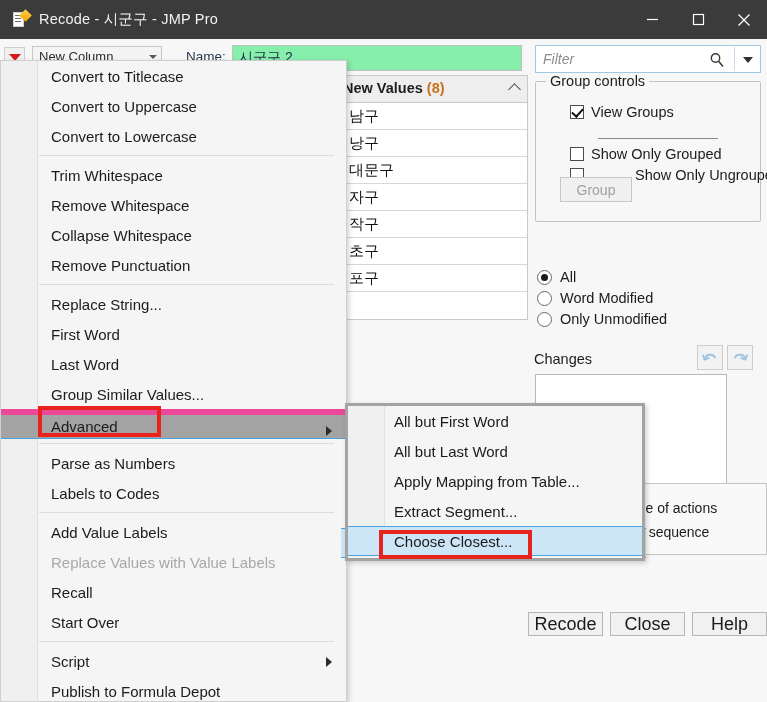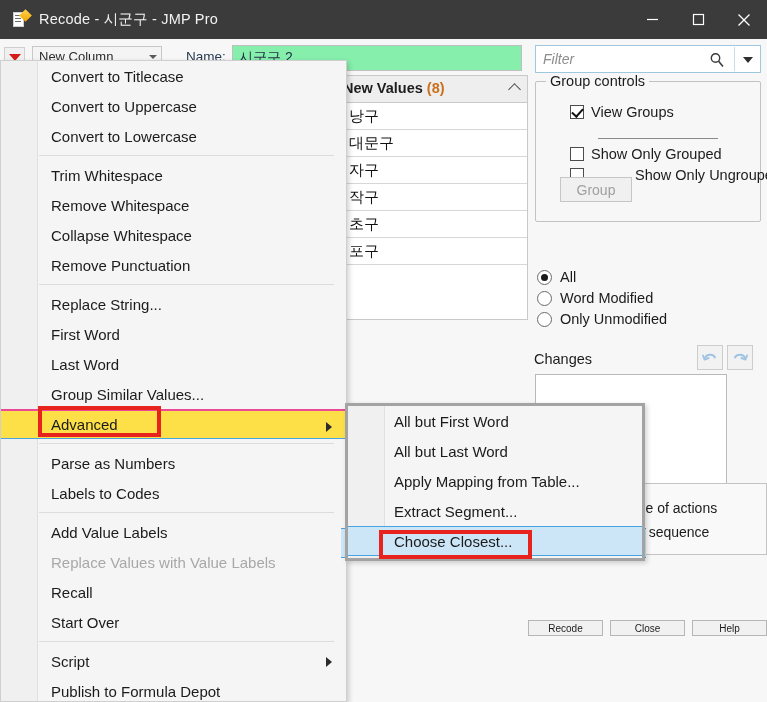--- a/index.html
+++ b/index.html
@@ -162,23 +162,23 @@
     display:flex; align-items:center; justify-content:center;
   }
   .changesbox{
     position:absolute; left:535px; top:335px; width:192px; height:131px;
     background:#ffffff; border:1px solid #b9b9b9;
   }
 
   
   .btm{ position:absolute; left:528px; top:573px; }
   .dbtn{
-    position:absolute; top:8px; height:16px;
+    position:absolute; top:0; height:24px;
     background:#f1f1f1; border:1px solid #b6b6b6;
-    font-size:10px; color:#1b1b1b;
+    font-size:18px; color:#1b1b1b;
     display:flex; align-items:center; justify-content:center;
   }
 
   
   .tooltip{
     position:absolute; left:620px; top:483px; width:147px; height:72px;
     background:#f9f9f9; border:1px solid #c4c4c4;
     font-size:14px; color:#1b1b1b; padding:12px 0 0 2px;
     line-height:24px; overflow:hidden; white-space:nowrap;
   }
@@ -198,21 +198,21 @@
     padding-left:50px; font-size:15px; color:#1b1b1b; white-space:nowrap;
     z-index:2;
   }
   .mi.disabled{ color:#a8a8a8; }
   .mi .arrow{
     position:absolute; right:14px; top:11px; width:0;height:0;
     border-top:5px solid transparent;border-bottom:5px solid transparent;border-left:6px solid #2b2b2b;
   }
   .msep{ height:1px; background:#dcdcdc; margin:4px 12px 4px 38px; }
   .mi.hl{
-    background:#fde047; border-top:2px solid #ec4899; border-bottom:1px solid #4aa3df;text-align:right;
+    background:#a3a3a3; border-top:6px solid #ec4899; border-bottom:1px solid #4aa3df;text-align:right;
   }
 
   
   .submenu{
     position:absolute; left:345px; top:403px; width:300px; height:158px;
     background:#f5f5f5; border:3px solid #a3a3a3;
     box-shadow:2px 2px 5px rgba(0,0,0,.18);
   }
   .submenu .gutter{
     position:absolute; left:0; top:0; width:37px; height:100%;
@@ -283,20 +283,24 @@
     <div class="namefield">시군구 2</div>
   </div>
 
   <div class="nvpanel">
     <div class="nvhead">
       <span>New Values</span>
       <span class="cnt">(8)</span>
       <span class="chev"></span>
     </div>
     <div class="nvlist">
+      <div class="nvrow">
+        <span class="bul">▸</span>
+        <span class="txt">남구</span>
+      </div>
       <div class="nvrow">
         <span class="bul">▸</span>
         <span class="txt">낭구</span>
       </div>
       <div class="nvrow">
         <span class="bul">▸</span>
         <span class="txt">대문구</span>
       </div>
       <div class="nvrow">
         <span class="bul">▸</span>

